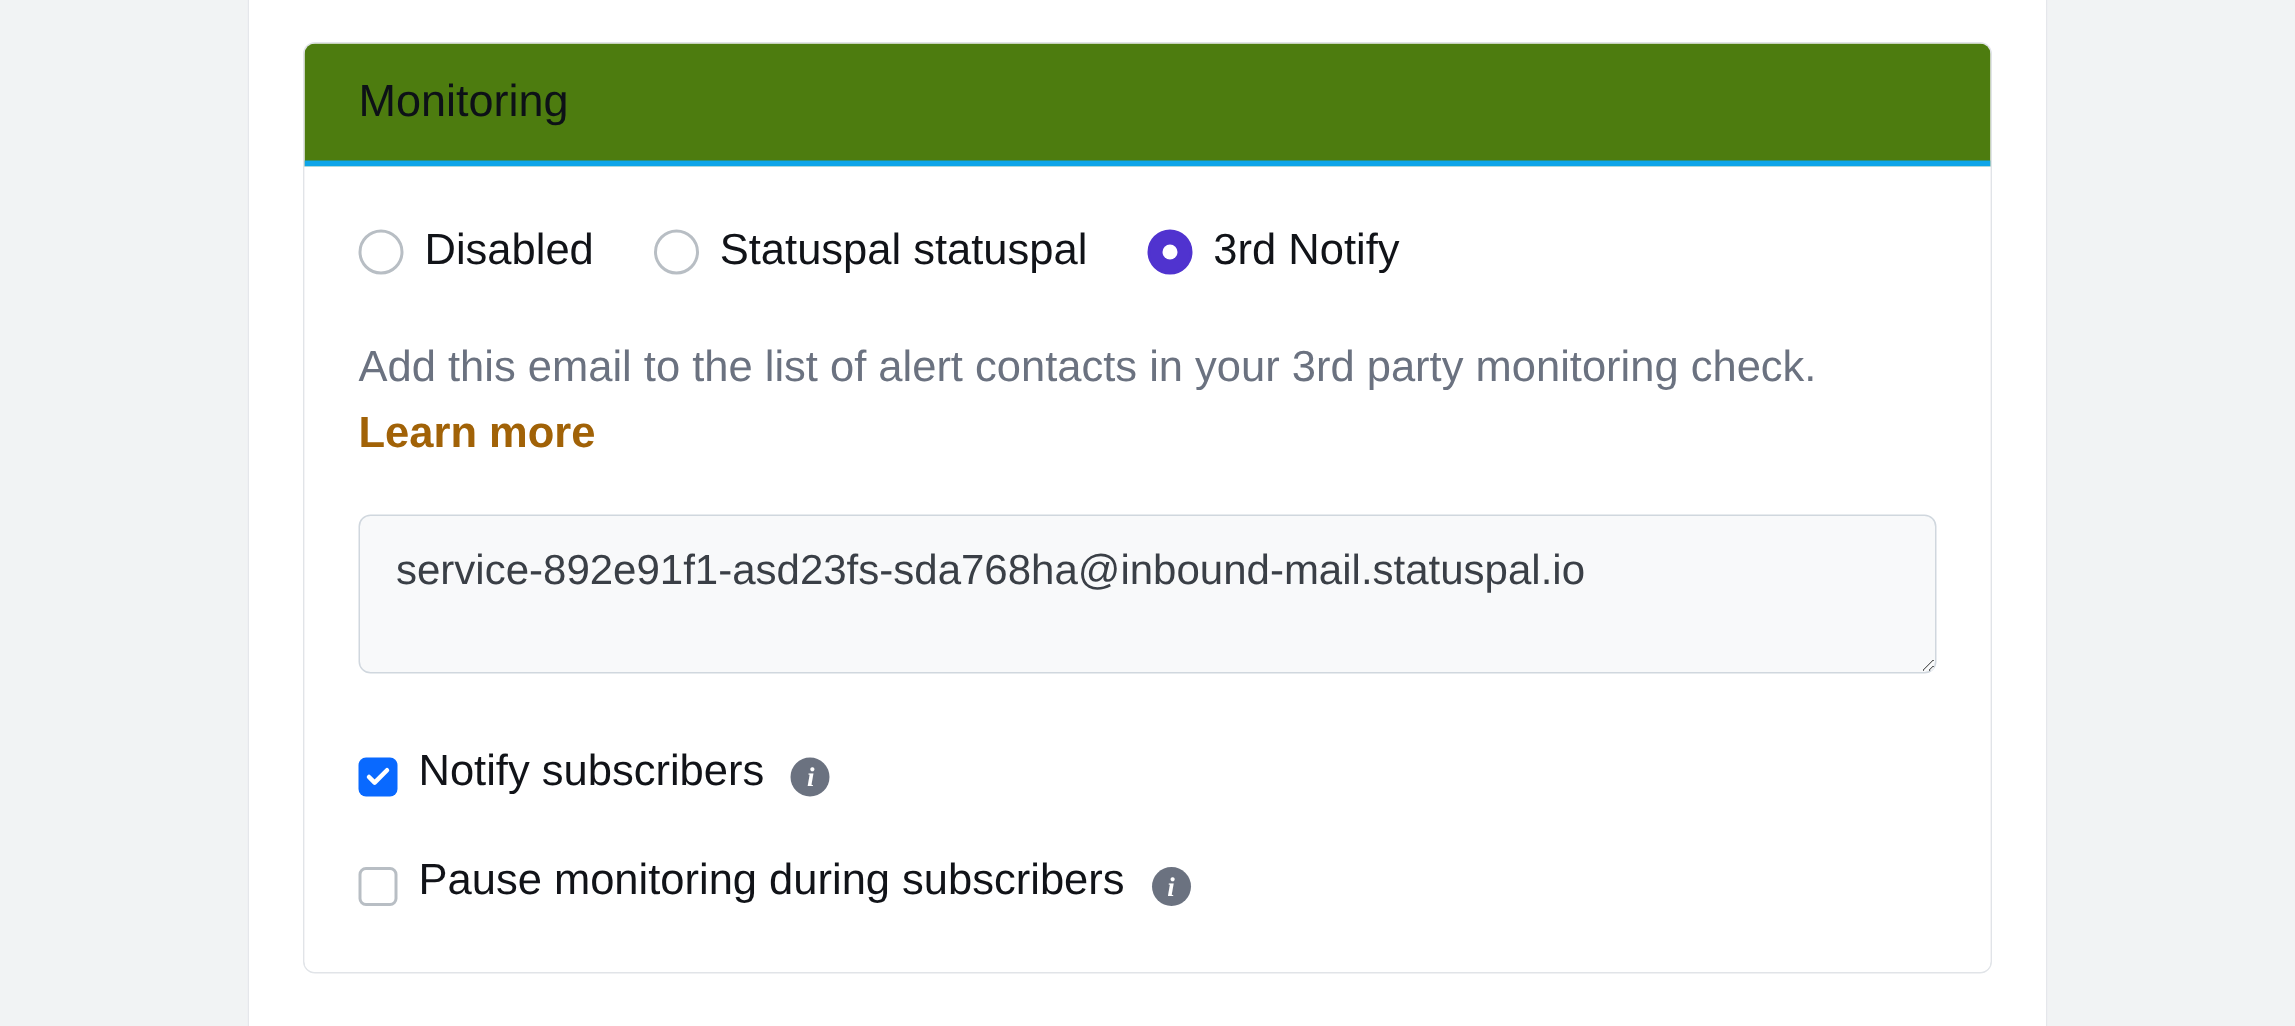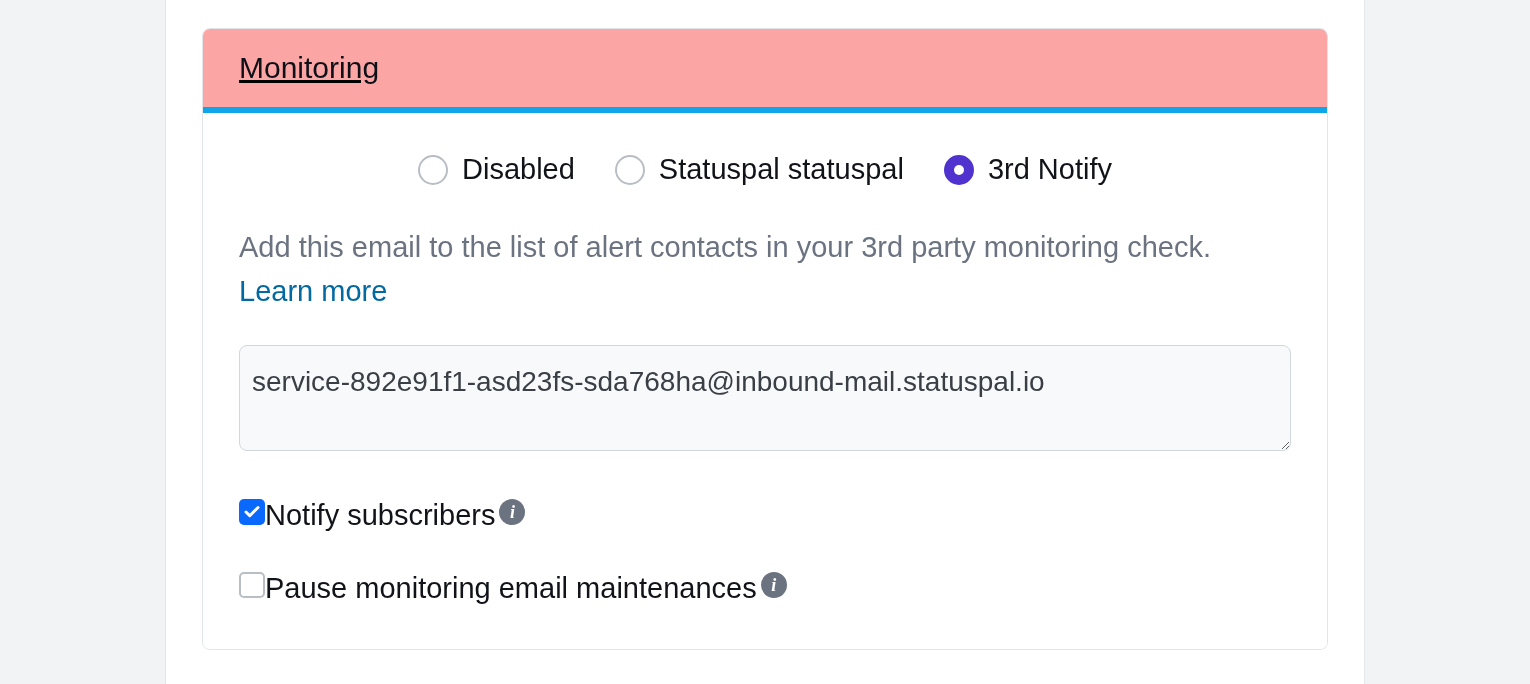--- a/index.html
+++ b/index.html
@@ -18,40 +18,38 @@
     padding: 28px 36px;
     border-left: 1px solid #e5e7eb;
     border-right: 1px solid #e5e7eb;
   }
   .panel {
     border: 1px solid #e1e4e8;
     border-radius: 8px;
     overflow: hidden;
   }
   .panel-header {
-    background: #fca5a5;
-    border-bottom: 6px solid #0ea5e9;
+    background: #4d7c0f;
+    border-bottom: 4px solid #0ea5e9;
     padding: 22px 36px;
-    text-decoration: underline;
   }
   .panel-title {
     font-size: 30px;
     font-weight: 500;
     color: #0d1117;
   }
   .panel-body {
     background: #ffffff;
     padding: 40px 36px 44px 36px;
   }
   .radio-row {
     display: flex;
     align-items: center;
     gap: 40px;
     margin-bottom: 40px;
-    justify-content: center;
   }
   .radio-option {
     display: flex;
     align-items: center;
     gap: 14px;
     cursor: pointer;
   }
   .radio-circle {
     width: 30px;
     height: 30px;
@@ -77,42 +75,44 @@
     font-size: 29px;
     color: #111318;
   }
   .help-text {
     font-size: 29px;
     color: #6b7280;
     line-height: 1.5;
     margin-bottom: 32px;
   }
   .help-link {
-    color: #0369a1;
+    color: #a16207;
     text-decoration: none;
     cursor: pointer;
+    font-weight: bold;
   }
   .email-box {
     width: 100%;
     background: #f8f9fa;
     border: 1px solid #d0d7de;
     border-radius: 8px;
-    padding: 20px 12px;
+    padding: 20px 24px;
     font-size: 28px;
     color: #3a3f46;
     position: relative;
     resize: both;
     overflow: hidden;
     min-height: 76px;
     margin-bottom: 44px;
     font-family: inherit;
   }
   .checkbox-row {
     display: flex;
-    align-items: flex-start;
+    align-items: flex-end;
+    gap: 14px;
     margin-bottom: 40px;
   }
   .checkbox-row:last-child { margin-bottom: 0; }
   .checkbox {
     width: 26px;
     height: 26px;
     border-radius: 5px;
     display: flex;
     align-items: center;
     justify-content: center;
@@ -189,19 +189,19 @@
           <svg width="18" height="18" viewBox="0 0 24 24" fill="none" stroke="#ffffff" stroke-width="4" stroke-linecap="round" stroke-linejoin="round">
               <polyline points="20 6 9 17 4 12"></polyline>
             </svg>
         </span>
         <span class="checkbox-label">Notify subscribers</span>
         <span class="info-icon">i</span>
       </div>
 
       <div class="checkbox-row">
         <span class="checkbox unchecked"></span>
-        <span class="checkbox-label">Pause monitoring email maintenances</span>
+        <span class="checkbox-label">Pause monitoring during subscribers</span>
         <span class="info-icon">i</span>
       </div>
 
     </div>
   </div>
 </div>
 
 </body></html>

